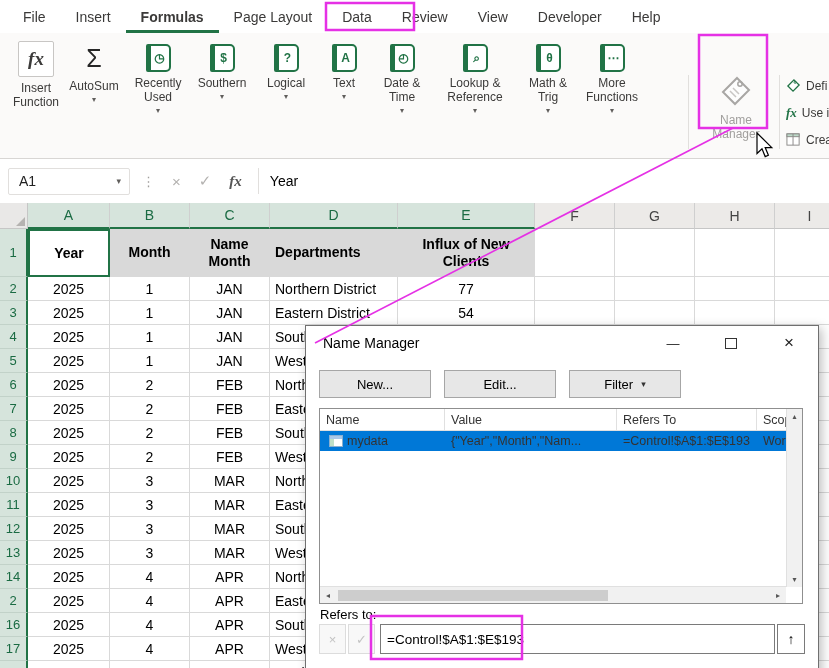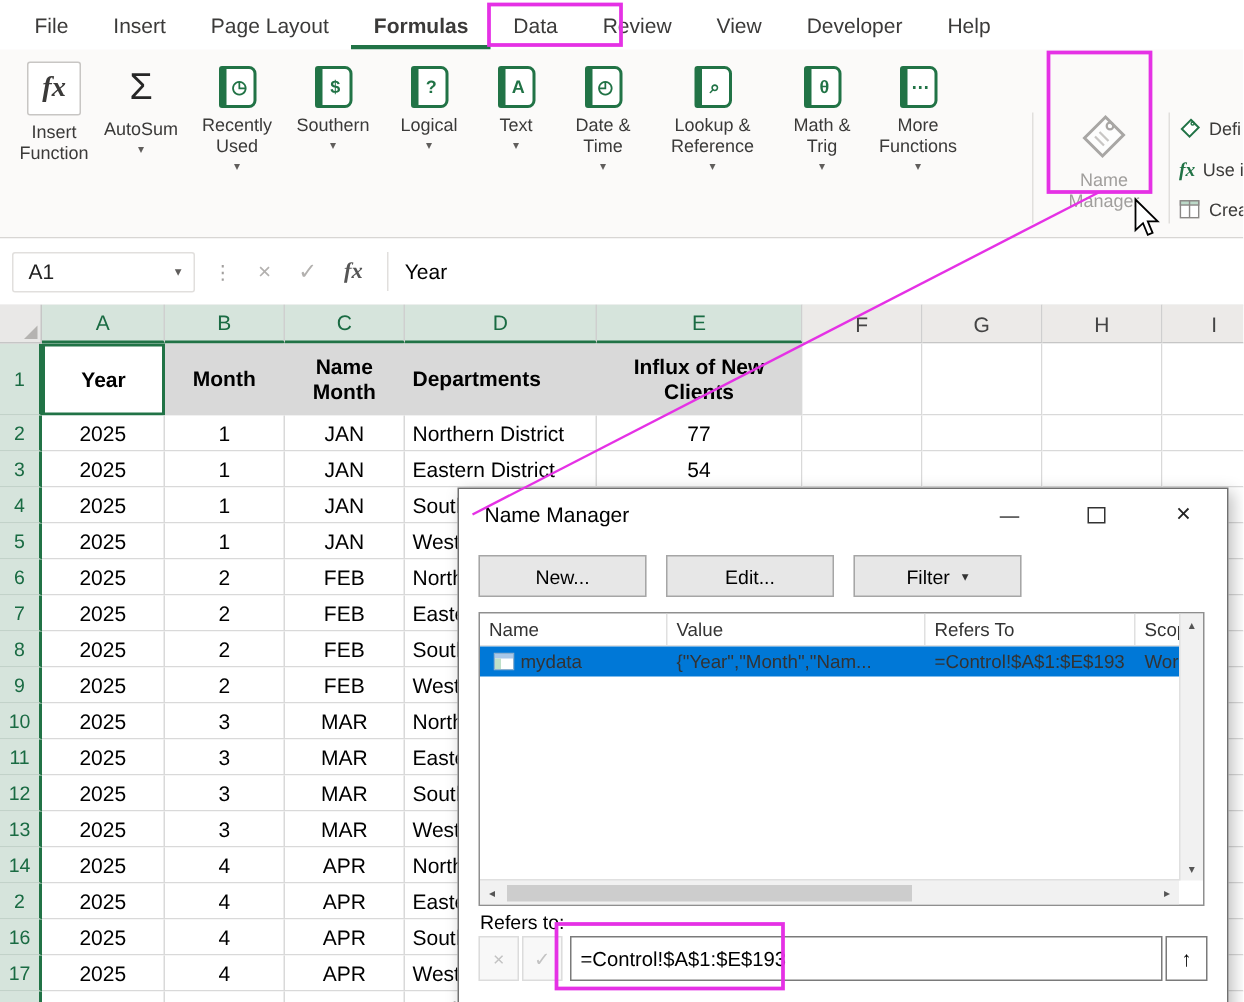--- a/index.html
+++ b/index.html
@@ -113,22 +113,22 @@
   .anno{position:absolute;left:0;top:0;z-index:60;pointer-events:none;}
 </style>
 </head>
 <body>
 
 <div class="app">
 
   <div class="menubar">
     <span class="tab">File</span>
     <span class="tab">Insert</span>
+    <span class="tab active">Formulas</span>
     <span class="tab">Page Layout</span>
-    <span class="tab active">Formulas</span>
     <span class="tab">Data</span>
     <span class="tab">Review</span>
     <span class="tab">View</span>
     <span class="tab">Developer</span>
     <span class="tab">Help</span>
   </div>
 
   <div class="ribbon">
     <div class="rib-flex">
       <div class="rbtn w-sm">

